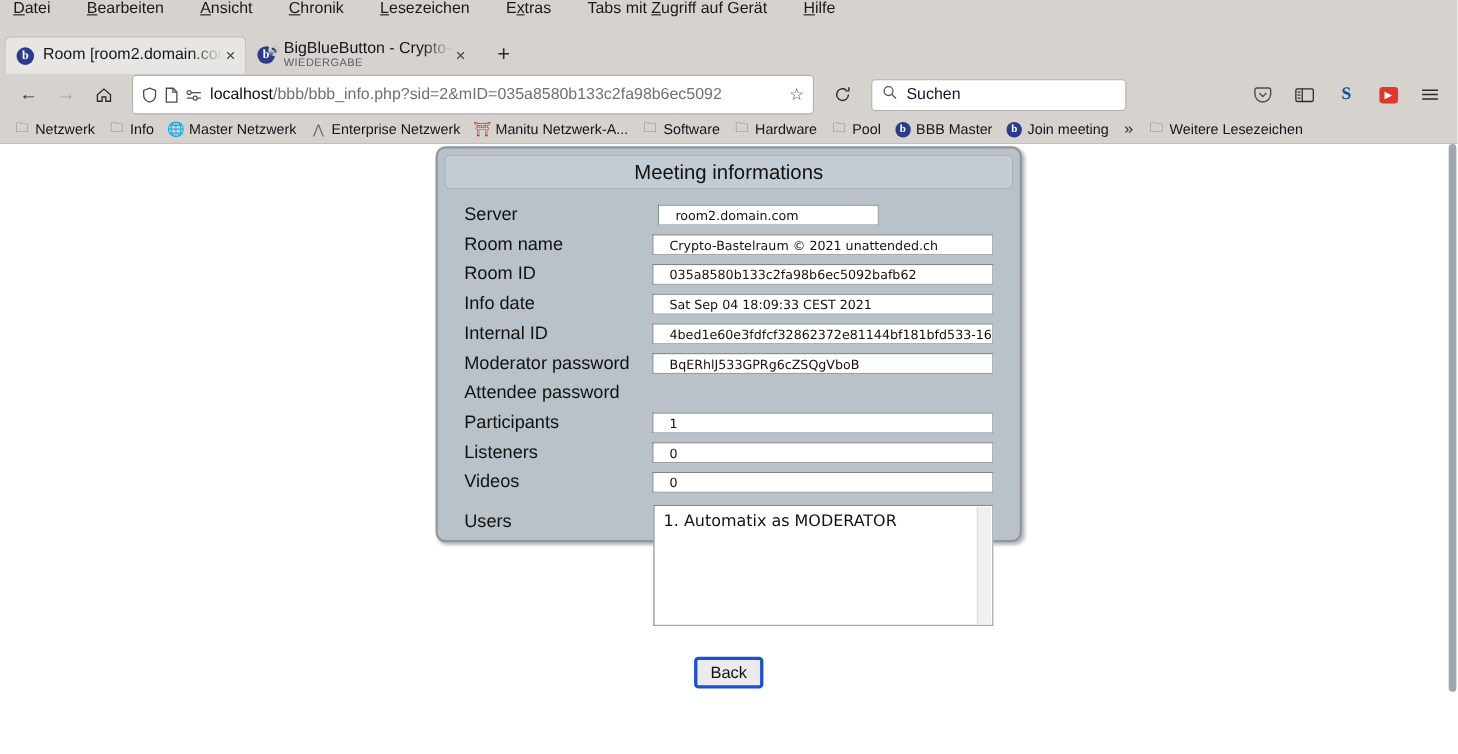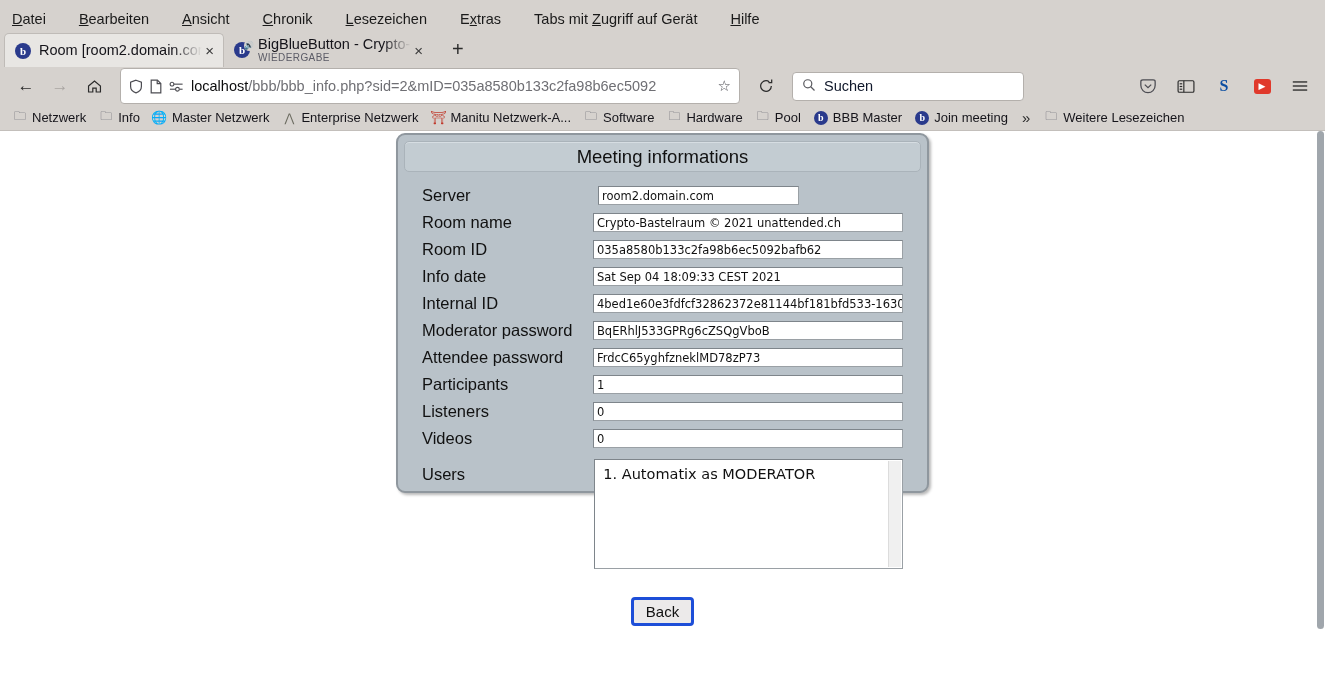--- a/index.html
+++ b/index.html
@@ -11,21 +11,21 @@
     overflow: hidden;
   }
   #root { width: 1325px; height: 685px; position: relative; background:#fff; }
 
   
   .chrome { background: #d6d2ce; width: 100%; }
 
   .menubar {
     height: 27px;
     display: flex;
-    align-items: flex-end;
+    align-items: flex-start;
     padding-left: 12px;
     gap: 33px;
     font-size: 14.5px;
     color: #1a1a1a;
     background: #d6d2ce;
   }
   .menubar .mi { cursor: default; white-space: nowrap; }
   .menubar .mi u { text-decoration: underline; }
 
   .tabstrip {
@@ -164,21 +164,21 @@
   .row .lbl { width: 176px; font-size: 16.5px; color:#111; }
   .row .fld {
     height: 19px;
     background:#fff;
     border: 1px solid #9aa0a5;
     border-top-color:#7e858b;
     border-left-color:#7e858b;
     font-size: 11.5px;
     color:#111;
     display:flex; align-items:center;
-    padding: 0 3px;
+    padding: 0 15px;
     font-family: "DejaVu Sans", sans-serif;
     overflow:hidden; white-space:nowrap;
   }
   .fld.wide { width: 319px; }
   .fld.short { width: 201px; }
 
   .row.users { height: auto; align-items: flex-start; margin-top: 7px; }
   .row.users .lbl { padding-top: 6px; }
   .textarea {
     width: 315px; height: 110px;
@@ -409,21 +409,20 @@
         <div class="row">
           <span class="lbl">Internal ID</span>
           <span class="fld wide">4bed1e60e3fdfcf32862372e81144bf181bfd533-1630771773877</span>
         </div>
         <div class="row">
           <span class="lbl">Moderator password</span>
           <span class="fld wide">BqERhlJ533GPRg6cZSQgVboB</span>
         </div>
         <div class="row">
           <span class="lbl">Attendee password</span>
-          <span class="fld wide">FrdcC65yghfzneklMD78zP73</span>
         </div>
         <div class="row">
           <span class="lbl">Participants</span>
           <span class="fld wide">1</span>
         </div>
         <div class="row">
           <span class="lbl">Listeners</span>
           <span class="fld wide">0</span>
         </div>
         <div class="row">

